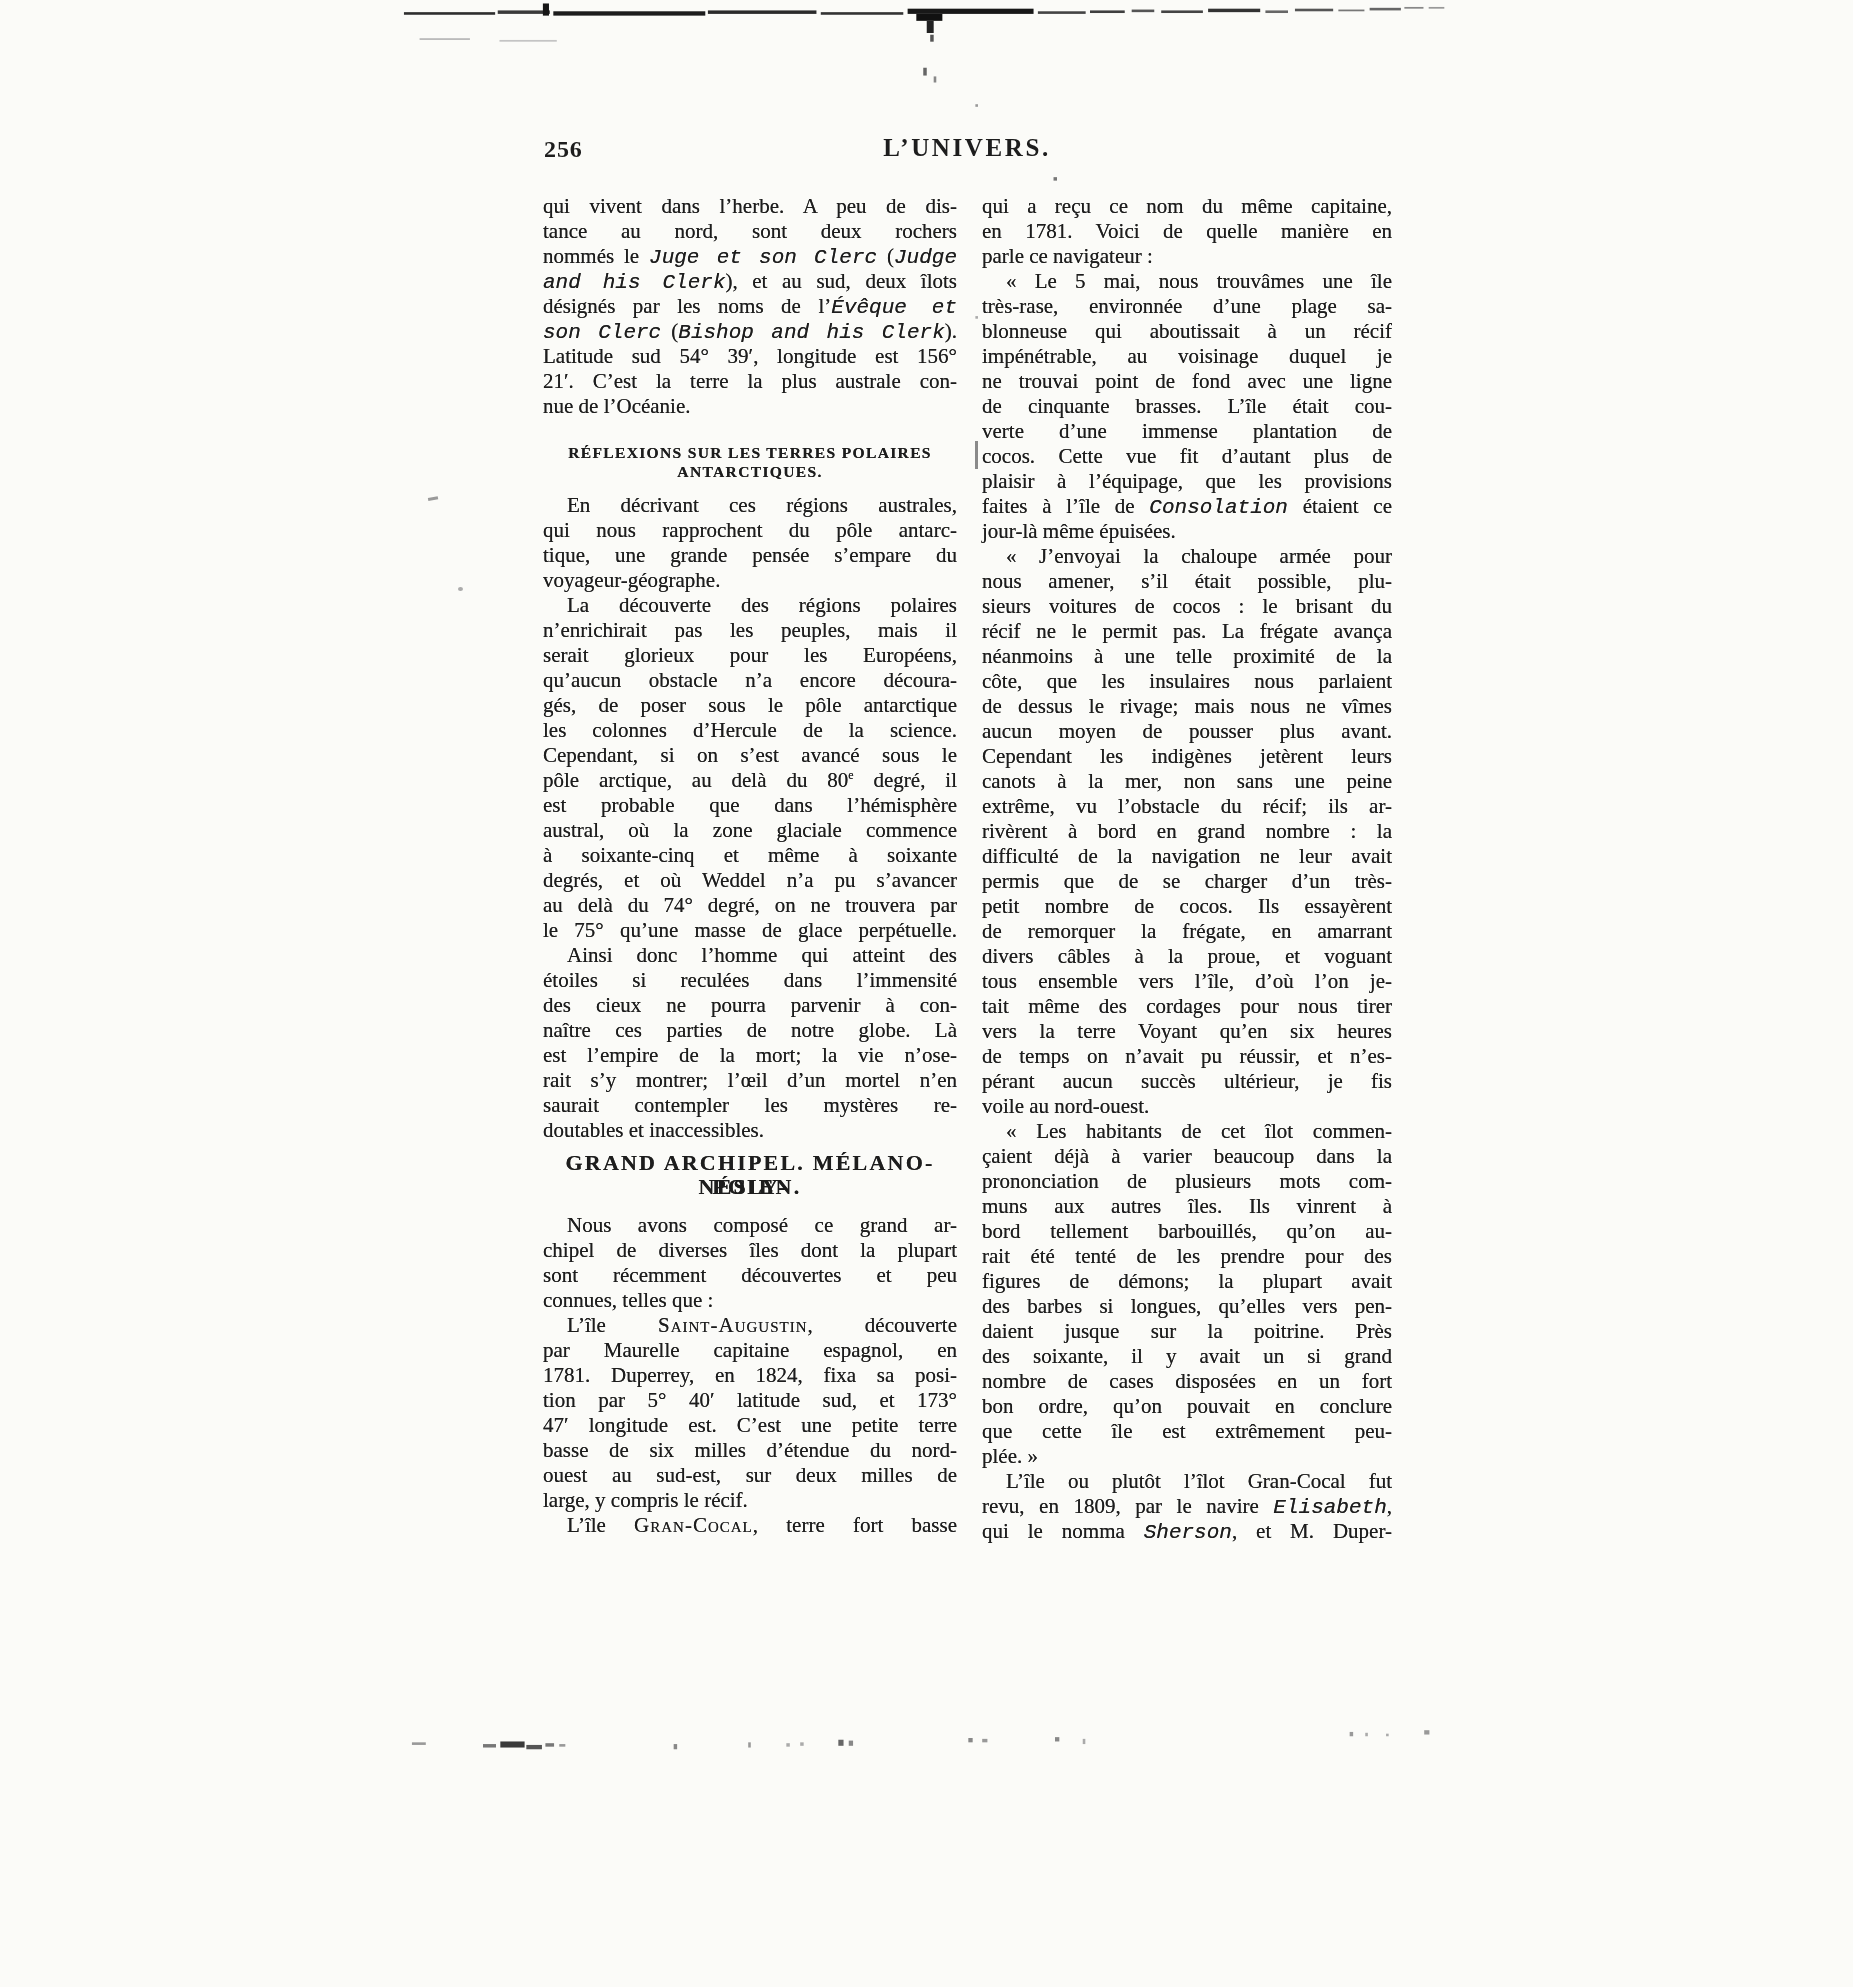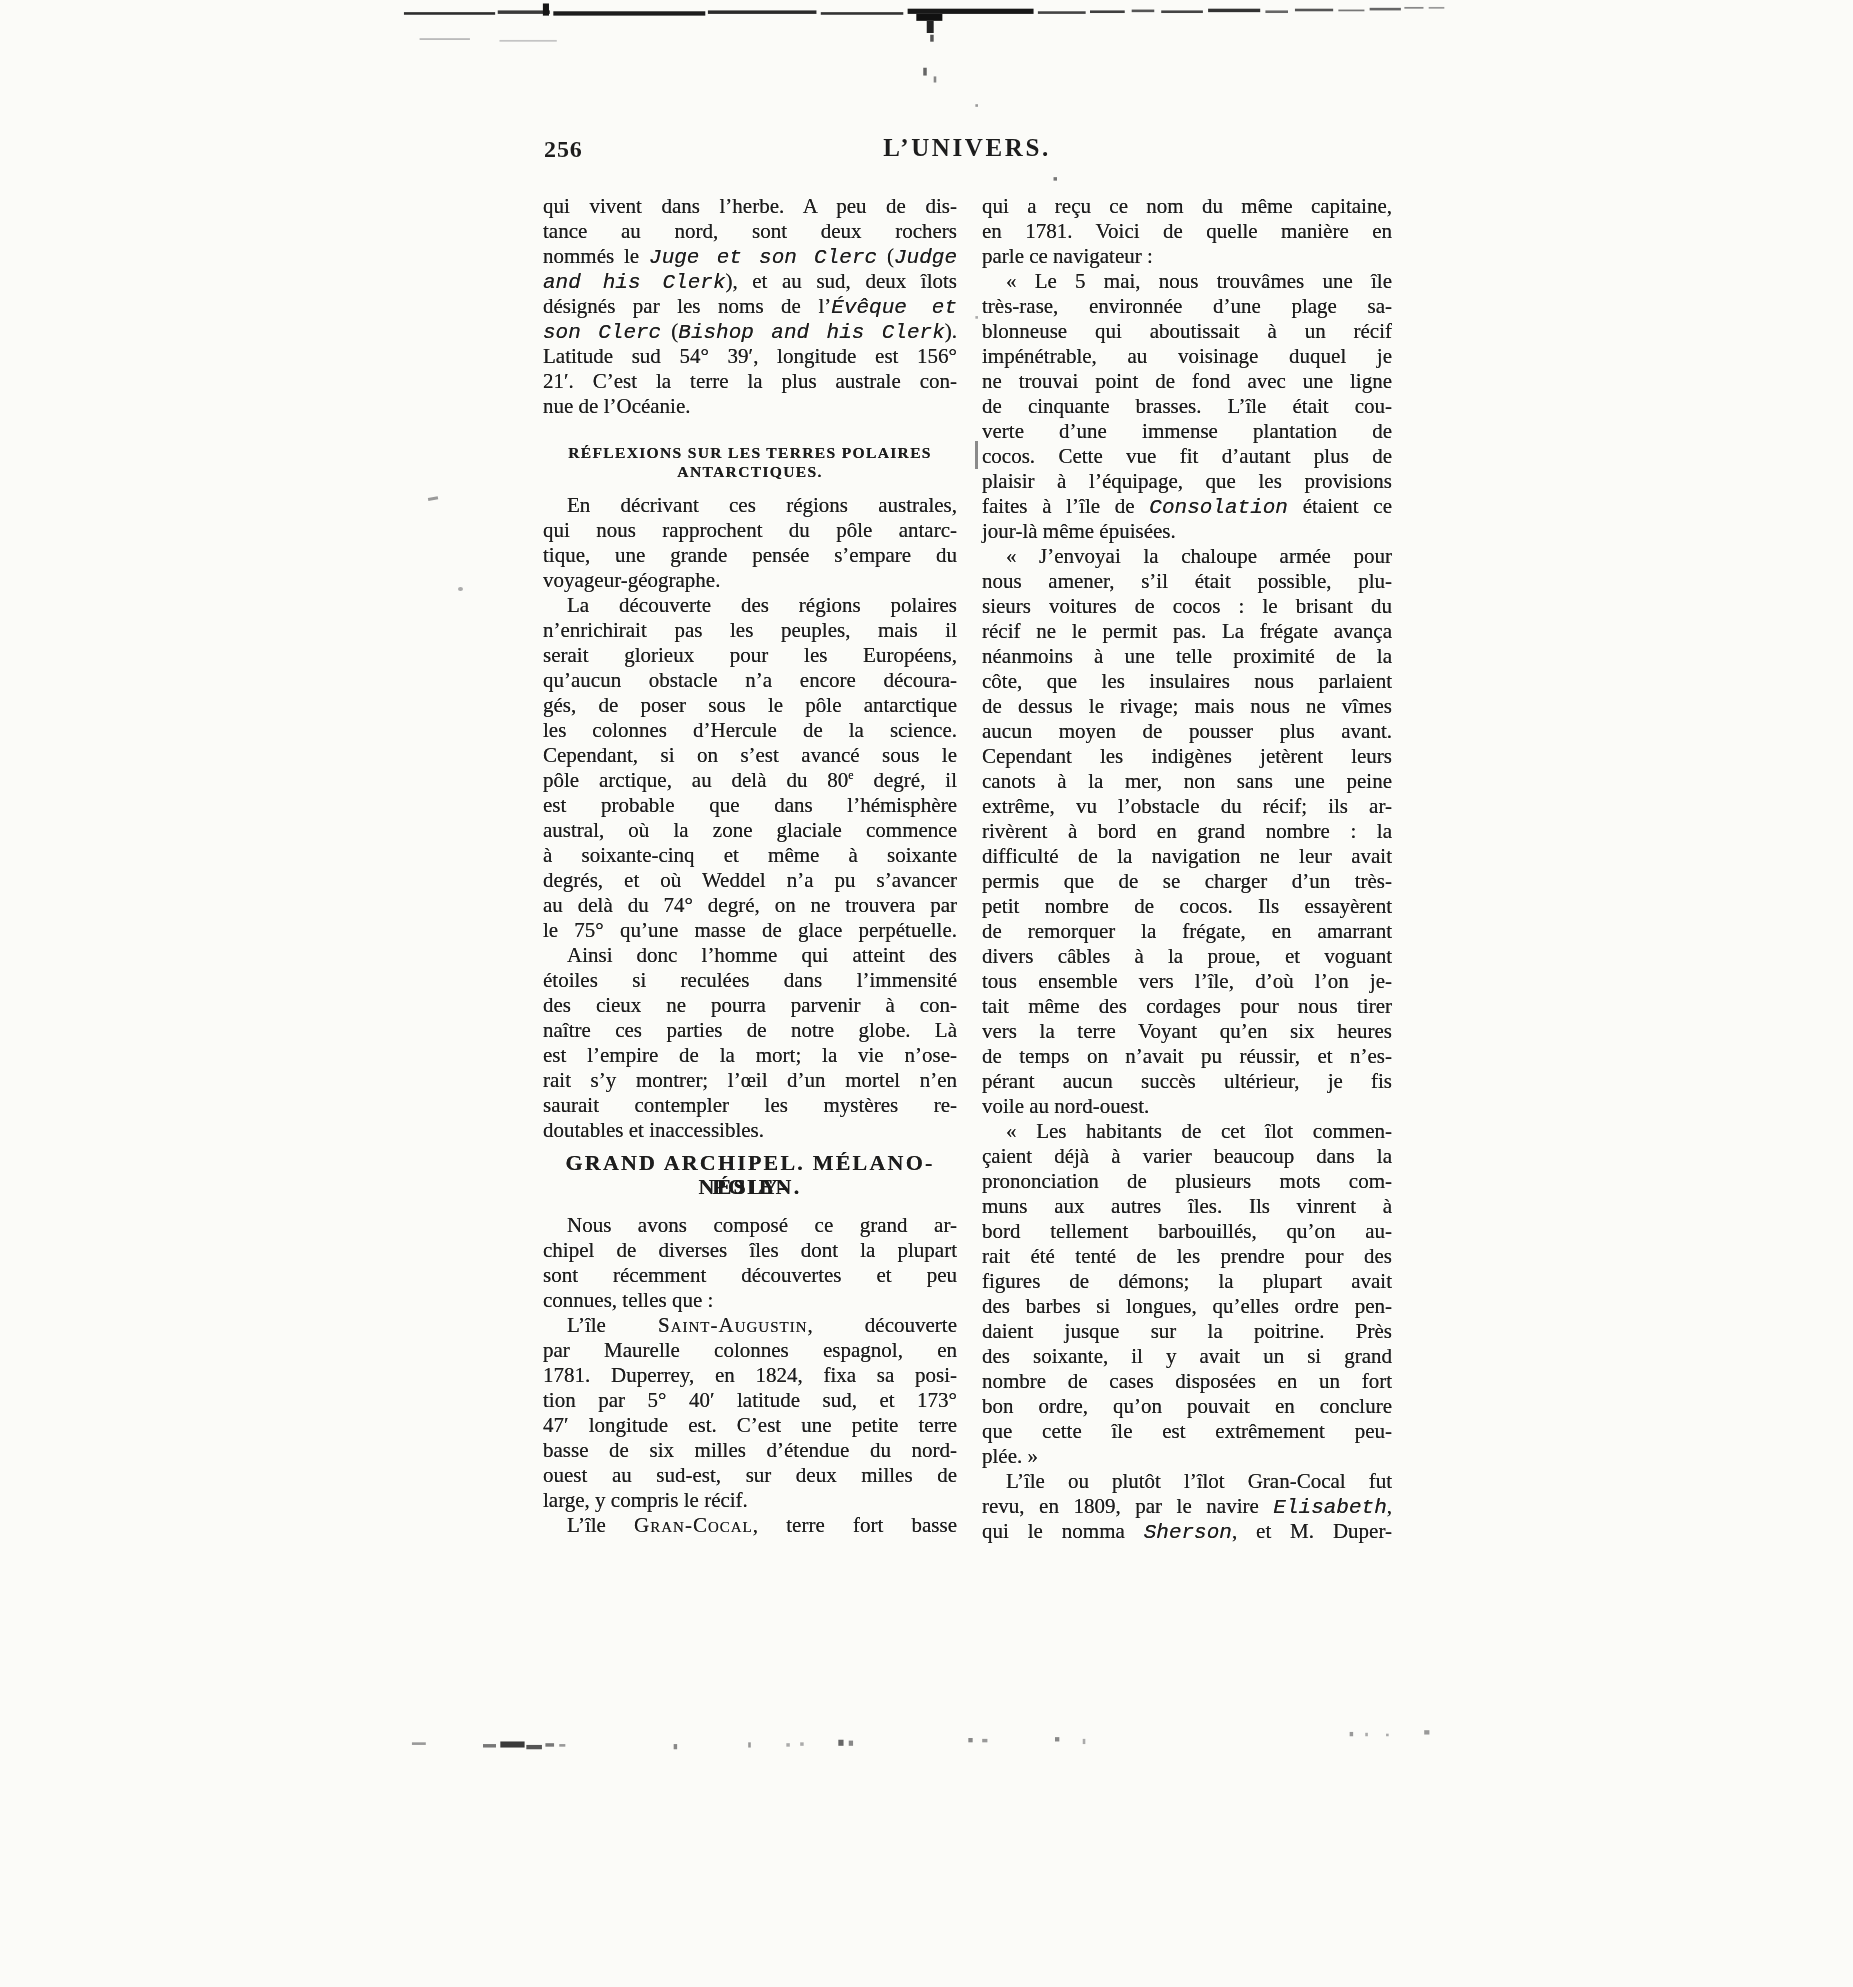--- a/index.html
+++ b/index.html
@@ -92,21 +92,21 @@
         <div class="line">NÉSIEN.</div>
       </div>
       <div class="para">
         <div class="line just ind">Nous avons composé ce grand ar-</div>
         <div class="line just">chipel de diverses îles dont la plupart</div>
         <div class="line just">sont récemment découvertes et peu</div>
         <div class="line">connues, telles que :</div>
       </div>
       <div class="para">
         <div class="line just ind">L’île <span class="sc">Saint-Augustin</span>, découverte</div>
-        <div class="line just">par Maurelle colonnes espagnol, en</div>
+        <div class="line just">par Maurelle capitaine espagnol, en</div>
         <div class="line just">1781. Duperrey, en 1824, fixa sa posi-</div>
         <div class="line just">tion par 5° 40′ latitude sud, et 173°</div>
         <div class="line just">47′ longitude est. C’est une petite terre</div>
         <div class="line just">basse de six milles d’étendue du nord-</div>
         <div class="line just">ouest au sud-est, sur deux milles de</div>
         <div class="line">large, y compris le récif.</div>
       </div>
       <div class="para">
         <div class="line just ind">L’île <span class="sc">Gran-Cocal</span>, terre fort basse</div>
       </div>
@@ -156,21 +156,21 @@
         <div class="line">voile au nord-ouest.</div>
       </div>
       <div class="para">
         <div class="line just ind">« Les habitants de cet îlot commen-</div>
         <div class="line just">çaient déjà à varier beaucoup dans la</div>
         <div class="line just">prononciation de plusieurs mots com-</div>
         <div class="line just">muns aux autres îles. Ils vinrent à</div>
         <div class="line just">bord tellement barbouillés, qu’on au-</div>
         <div class="line just">rait été tenté de les prendre pour des</div>
         <div class="line just">figures de démons; la plupart avait</div>
-        <div class="line just">des barbes si longues, qu’elles ordre pen-</div>
+        <div class="line just">des barbes si longues, qu’elles vers pen-</div>
         <div class="line just">daient jusque sur la poitrine. Près</div>
         <div class="line just">des soixante, il y avait un si grand</div>
         <div class="line just">nombre de cases disposées en un fort</div>
         <div class="line just">bon ordre, qu’on pouvait en conclure</div>
         <div class="line just">que cette île est extrêmement peu-</div>
         <div class="line">plée. »</div>
       </div>
       <div class="para">
         <div class="line just ind">L’île ou plutôt l’îlot Gran-Cocal fut</div>
         <div class="line just">revu, en 1809, par le navire <span class="i">Elisabeth</span>,</div>

